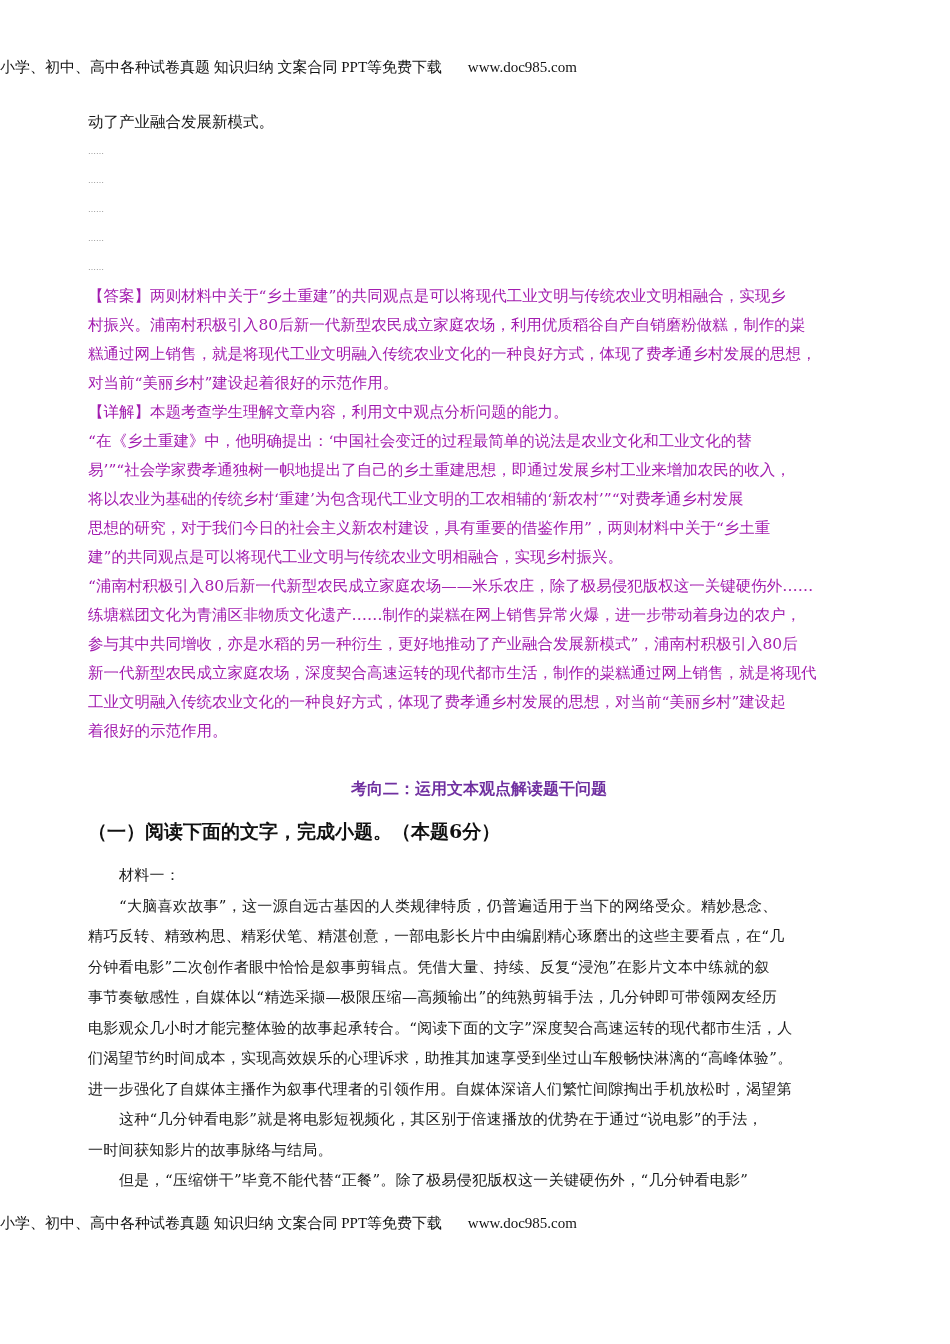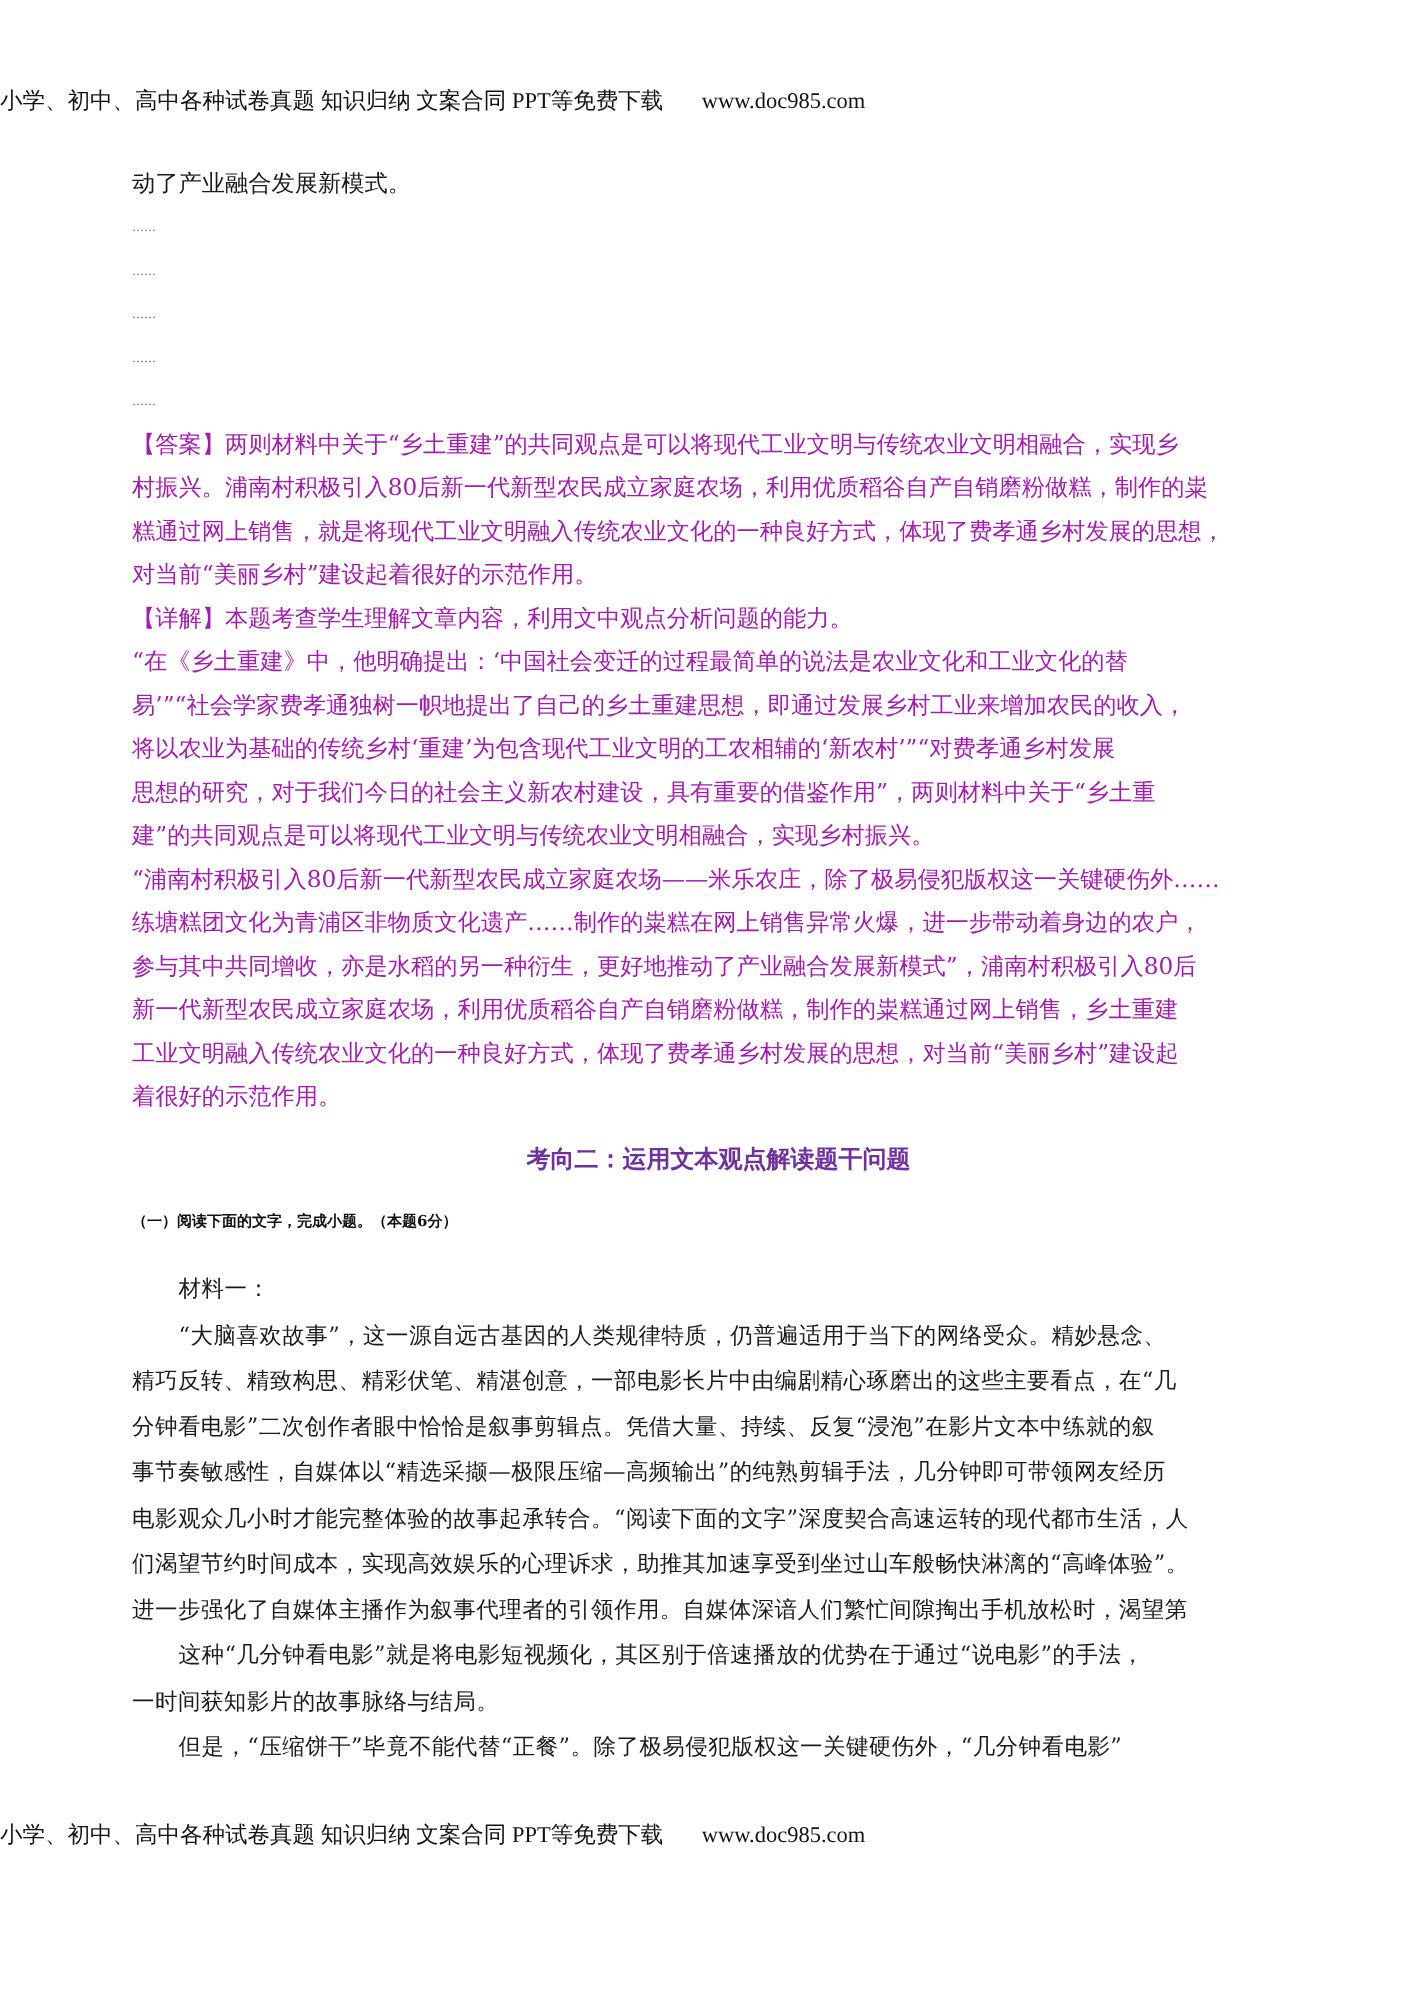--- a/index.html
+++ b/index.html
@@ -21,24 +21,24 @@
     }
     .line { font-size: 15.5px; line-height: 29px; white-space: nowrap; }
     .black { color: #1a1a1a; }
     .red { color: #a21caf; }
     .ellipsis {
       font-size: 8px; line-height: 29px; color: #777; height: 29px;
     }
     .heading {
       text-align: center; color: #7030a0; font-weight: bold;
       font-family: "DejaVu Sans", "Liberation Sans", sans-serif;
-      font-size: 16px; margin-top: 12px; line-height: 30px;
+      font-size: 16px; margin-top: 28px; line-height: 30px;
     }
     .q-title {
-      font-weight: bold; font-size: 10px; line-height: 30px; margin-top: 12px;
+      font-weight: bold; font-size: 19px; line-height: 30px; margin-top: 12px;
       color: #111;
     }
     .material { margin-top: 14px; }
     .mline { font-size: 15px; line-height: 30.5px; color: #1a1a1a; white-space: nowrap; letter-spacing: 0.3px; }
     .indent { padding-left: 31px; }
   </style>
 </head>
 <body>
 
 <div class="header">
@@ -67,21 +67,21 @@
   <div>
     <div class="line red">【详解】本题考查学生理解文章内容，利用文中观点分析问题的能力。</div>
     <div class="line red">“在《乡土重建》中，他明确提出：‘中国社会变迁的过程最简单的说法是农业文化和工业文化的替</div>
     <div class="line red">易’”“社会学家费孝通独树一帜地提出了自己的乡土重建思想，即通过发展乡村工业来增加农民的收入，</div>
     <div class="line red">将以农业为基础的传统乡村‘重建’为包含现代工业文明的工农相辅的‘新农村’”“对费孝通乡村发展</div>
     <div class="line red">思想的研究，对于我们今日的社会主义新农村建设，具有重要的借鉴作用”，两则材料中关于“乡土重</div>
     <div class="line red">建”的共同观点是可以将现代工业文明与传统农业文明相融合，实现乡村振兴。</div>
     <div class="line red">“浦南村积极引入80后新一代新型农民成立家庭农场——米乐农庄，除了极易侵犯版权这一关键硬伤外……</div>
     <div class="line red">练塘糕团文化为青浦区非物质文化遗产……制作的粜糕在网上销售异常火爆，进一步带动着身边的农户，</div>
     <div class="line red">参与其中共同增收，亦是水稻的另一种衍生，更好地推动了产业融合发展新模式”，浦南村积极引入80后</div>
-    <div class="line red">新一代新型农民成立家庭农场，利用优质稻谷自产自销磨粉做糕，制作的粜糕通过网上销售，乡土重建</div>
+    <div class="line red">新一代新型农民成立家庭农场，深度契合高速运转的现代都市生活，制作的粜糕通过网上销售，就是将现代</div>
     <div class="line red">工业文明融入传统农业文化的一种良好方式，体现了费孝通乡村发展的思想，对当前“美丽乡村”建设起</div>
     <div class="line red">着很好的示范作用。</div>
   </div>
 
   <div class="heading">考向二：运用文本观点解读题干问题</div>
   <div class="q-title">（一）阅读下面的文字，完成小题。（本题6分）</div>
 
   <div class="material">
     <div class="mline indent">材料一：</div>
     <div class="mline indent">“大脑喜欢故事”，这一源自远古基因的人类规律特质，仍普遍适用于当下的网络受众。精妙悬念、</div>

